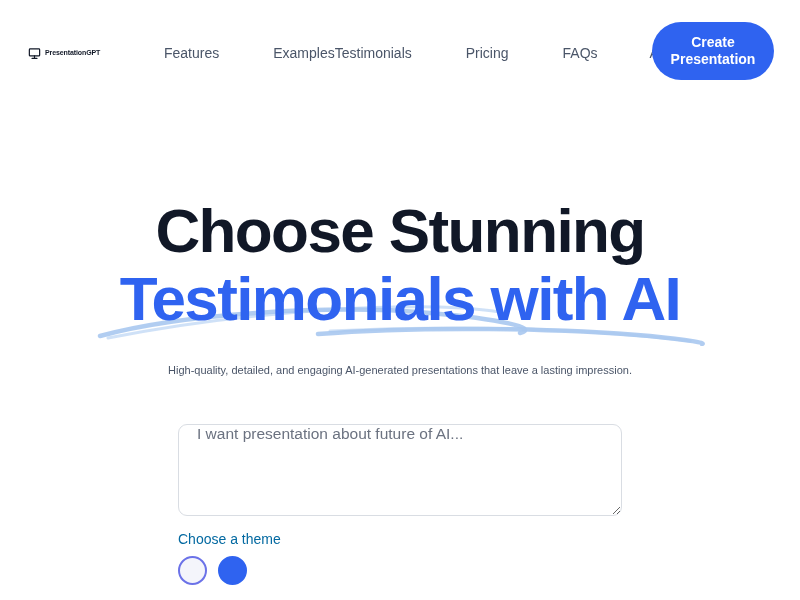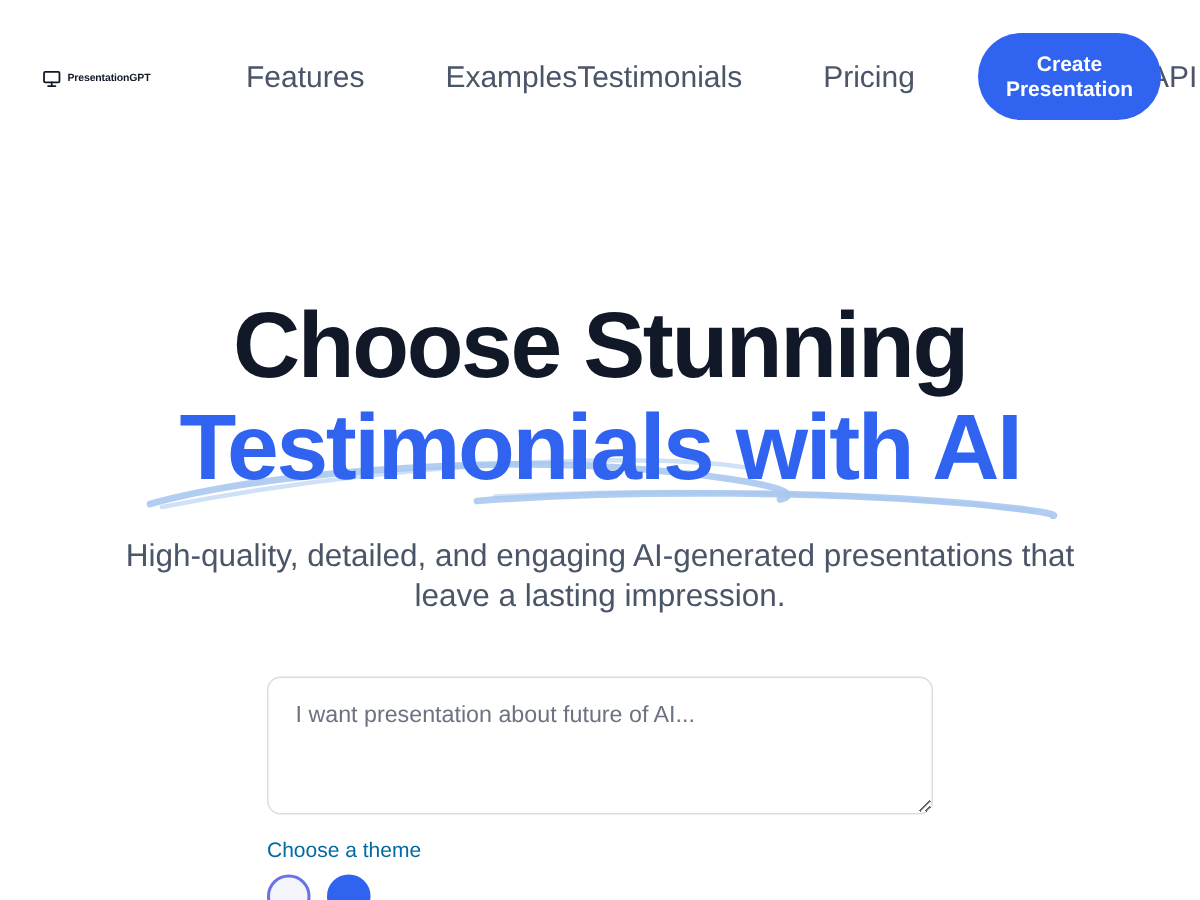--- a/index.html
+++ b/index.html
@@ -42,21 +42,21 @@
     white-space: nowrap;
   }
 
   .nav {
     display: flex;
     align-items: center;
     gap: 0;
     flex: 1 1 auto;
   }
   .nav-link {
-    font-size: 20px;
+    font-size: 14px;
     color: #4a5568;
     text-decoration: none;
     white-space: nowrap;
     cursor: pointer;
     padding: 6px 0;
   }
   .nav-link.l0 { margin-left: 26px; }
   .nav-link.l1 { margin-left: 54px; }
   .nav-link.l2 { }
   .nav-link.l3 { margin-left: 54px; text-align: center; }
@@ -115,38 +115,38 @@
     top: 30px;
     width: 800px;
     height: 48px;
     z-index: 1;
     pointer-events: none;
   }
 
   .subtitle {
     margin: 27px auto 0 auto;
     width: 640px;
-    font-size: 21px;
+    font-size: 11px;
     line-height: 27px;
     color: #4a5568;
   }
 
   
   .form {
     width: 444px;
     margin: 40px auto 0 auto;
     text-align: left;
   }
   .prompt-box {
     width: 444px;
     height: 92px;
     border: 1px solid #d9dde3;
     border-radius: 9px;
     background: #ffffff;
-    padding: 16px 18px;
+    padding: 0 18px;
     font-family: "Liberation Sans", sans-serif;
     font-size: 15.5px;
     color: #1f2937;
     resize: vertical;
     outline: none;
     display: block;
   }
   .prompt-box::placeholder { color: #6b7280; }
 
   .theme-label {

